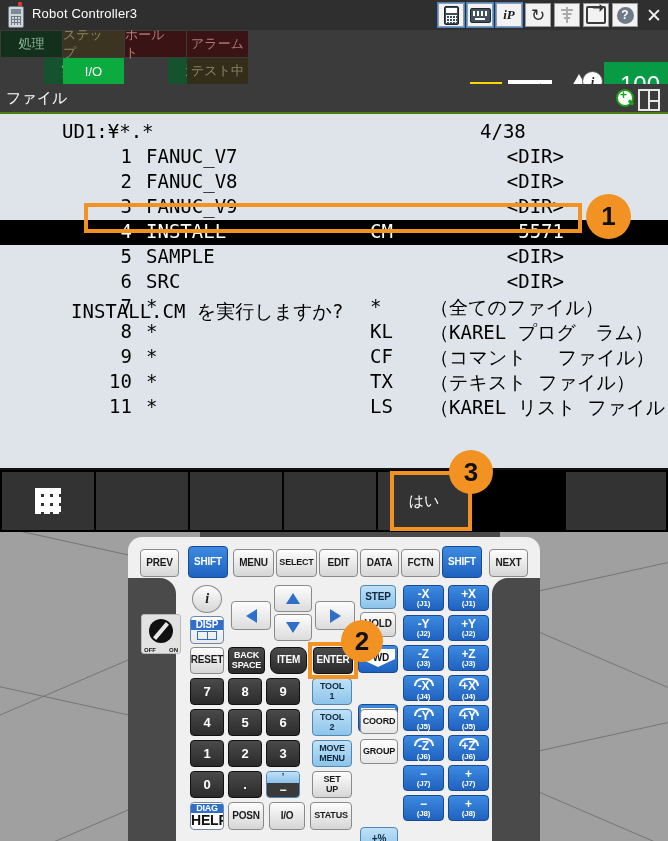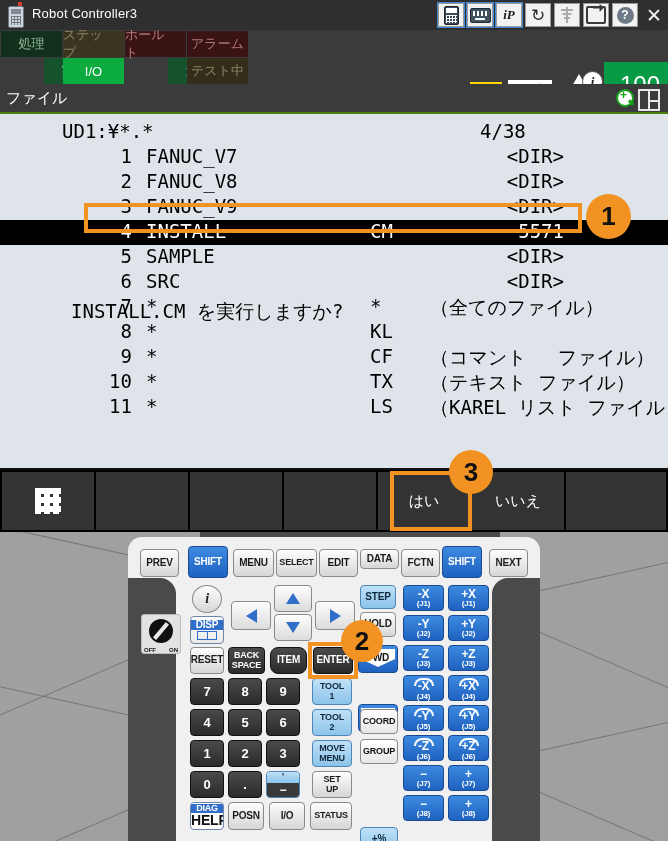--- a/index.html
+++ b/index.html
@@ -264,40 +264,39 @@
     <div class="scr-txt hdr-path">UD1:¥*.*</div>
     <div class="scr-txt hdr-count">4/38</div>
     <div class="flist" id="file-list">
         <div class="frow scr-txt"><span class="idx">1</span><span class="nm">FANUC_V7</span><span class="sz">&lt;DIR&gt;</span></div>
         <div class="frow scr-txt"><span class="idx">2</span><span class="nm">FANUC_V8</span><span class="sz">&lt;DIR&gt;</span></div>
         <div class="frow scr-txt"><span class="idx">3</span><span class="nm">FANUC_V9</span><span class="sz">&lt;DIR&gt;</span></div>
         <div class="frow scr-txt sel"><span class="idx">4</span><span class="nm">INSTALL</span><span class="ext">CM</span><span class="sz">5571</span></div>
         <div class="frow scr-txt"><span class="idx">5</span><span class="nm">SAMPLE</span><span class="sz">&lt;DIR&gt;</span></div>
         <div class="frow scr-txt"><span class="idx">6</span><span class="nm">SRC</span><span class="sz">&lt;DIR&gt;</span></div>
         <div class="frow scr-txt"><span class="idx">7</span><span class="nm">*</span><span class="ext">*</span><span class="dsc">（全てのファイル）</span></div>
-        <div class="frow scr-txt"><span class="idx">8</span><span class="nm">*</span><span class="ext">KL</span></div>
+        <div class="frow scr-txt"><span class="idx">8</span><span class="nm">*</span><span class="ext">KL</span><span class="dsc">（KAREL プログ゚ラム）</span></div>
         <div class="frow scr-txt"><span class="idx">9</span><span class="nm">*</span><span class="ext">CF</span><span class="dsc">（コマント゚ ファイル）</span></div>
         <div class="frow scr-txt"><span class="idx">10</span><span class="nm">*</span><span class="ext">TX</span><span class="dsc">（テキスト ファイル）</span></div>
         <div class="frow scr-txt"><span class="idx">11</span><span class="nm">*</span><span class="ext">LS</span><span class="dsc">（KAREL リスト ファイル）</span></div>
       </div>
     <div class="scr-txt prompt">INSTALL.CM を実行しますか?</div>
   </div>
 
   <div class="hl-box" style="left:84px;top:203px;width:498px;height:30px;"></div>
   <div class="badge" style="left:586px;top:194px;width:45px;height:45px;">1</div>
 
   <div class="fkeys">
     <div class="fk" style="left:2px;width:92px;">
         <span class="fk-grid"></span>
       </div>
     <div class="fk" style="left:96px;width:92px;"></div>
     <div class="fk" style="left:190px;width:92px;"></div>
     <div class="fk" style="left:284px;width:92px;"></div>
     <div class="fk" style="left:378px;width:92px;">はい</div>
-    <div class="fk" style="left:472px;width:92px;">いいえ</div>
     <div class="fk" style="left:566px;width:100px;"></div>
   </div>
   <div class="hl-box" style="left:390px;top:471px;width:82px;height:60px;"></div>
   <div class="badge" style="left:449px;top:450px;width:44px;height:44px;">3</div>
 
   <div class="photo">
     <div class="wall wallA">
       <div class="wline" style="left:-20px;top:30px;width:330px;transform:rotate(18deg);"></div>
       <div class="wline" style="left:-20px;top:150px;width:330px;transform:rotate(-18deg);"></div>
       <div class="wline" style="left:-20px;top:190px;width:330px;transform:rotate(18deg);"></div>
@@ -322,21 +321,21 @@
       <span>OFF</span>
       <span>ON</span>
     </div>
   </div>
 
   <div class="key k-grey k-t1" style="left:140px;top:549px;width:39px;height:28px;text-align:center;">PREV</div>
   <div class="key k-blue k-t1" style="left:188px;top:546px;width:40px;height:32px;">SHIFT</div>
   <div class="key k-grey k-t1" style="left:233px;top:549px;width:41px;height:28px;">MENU</div>
   <div class="key k-grey k-t2" style="left:276px;top:549px;width:41px;height:28px;">SELECT</div>
   <div class="key k-grey k-t1" style="left:319px;top:549px;width:39px;height:28px;">EDIT</div>
-  <div class="key k-grey k-t1" style="left:360px;top:549px;width:39px;height:20px;">DATA</div>
+  <div class="key k-grey k-t1" style="left:360px;top:549px;width:39px;height:28px;">DATA</div>
   <div class="key k-grey k-t1" style="left:401px;top:549px;width:39px;height:28px;">FCTN</div>
   <div class="key k-blue k-t1" style="left:442px;top:546px;width:40px;height:32px;">SHIFT</div>
   <div class="key k-grey k-t1" style="left:489px;top:549px;width:39px;height:28px;">NEXT</div>
 
   <div class="key k-grey info-key" style="left:192px;top:585px;width:30px;height:28px;font-size:14px;font-style:italic;font-family:'Liberation Serif',serif;">i</div>
   <div class="key k-disp" style="left:190px;top:616px;width:34px;height:28px;padding:0;">
     <span class="top">DISP</span>
     <span class="bot">
         <i></i>
       </span>

